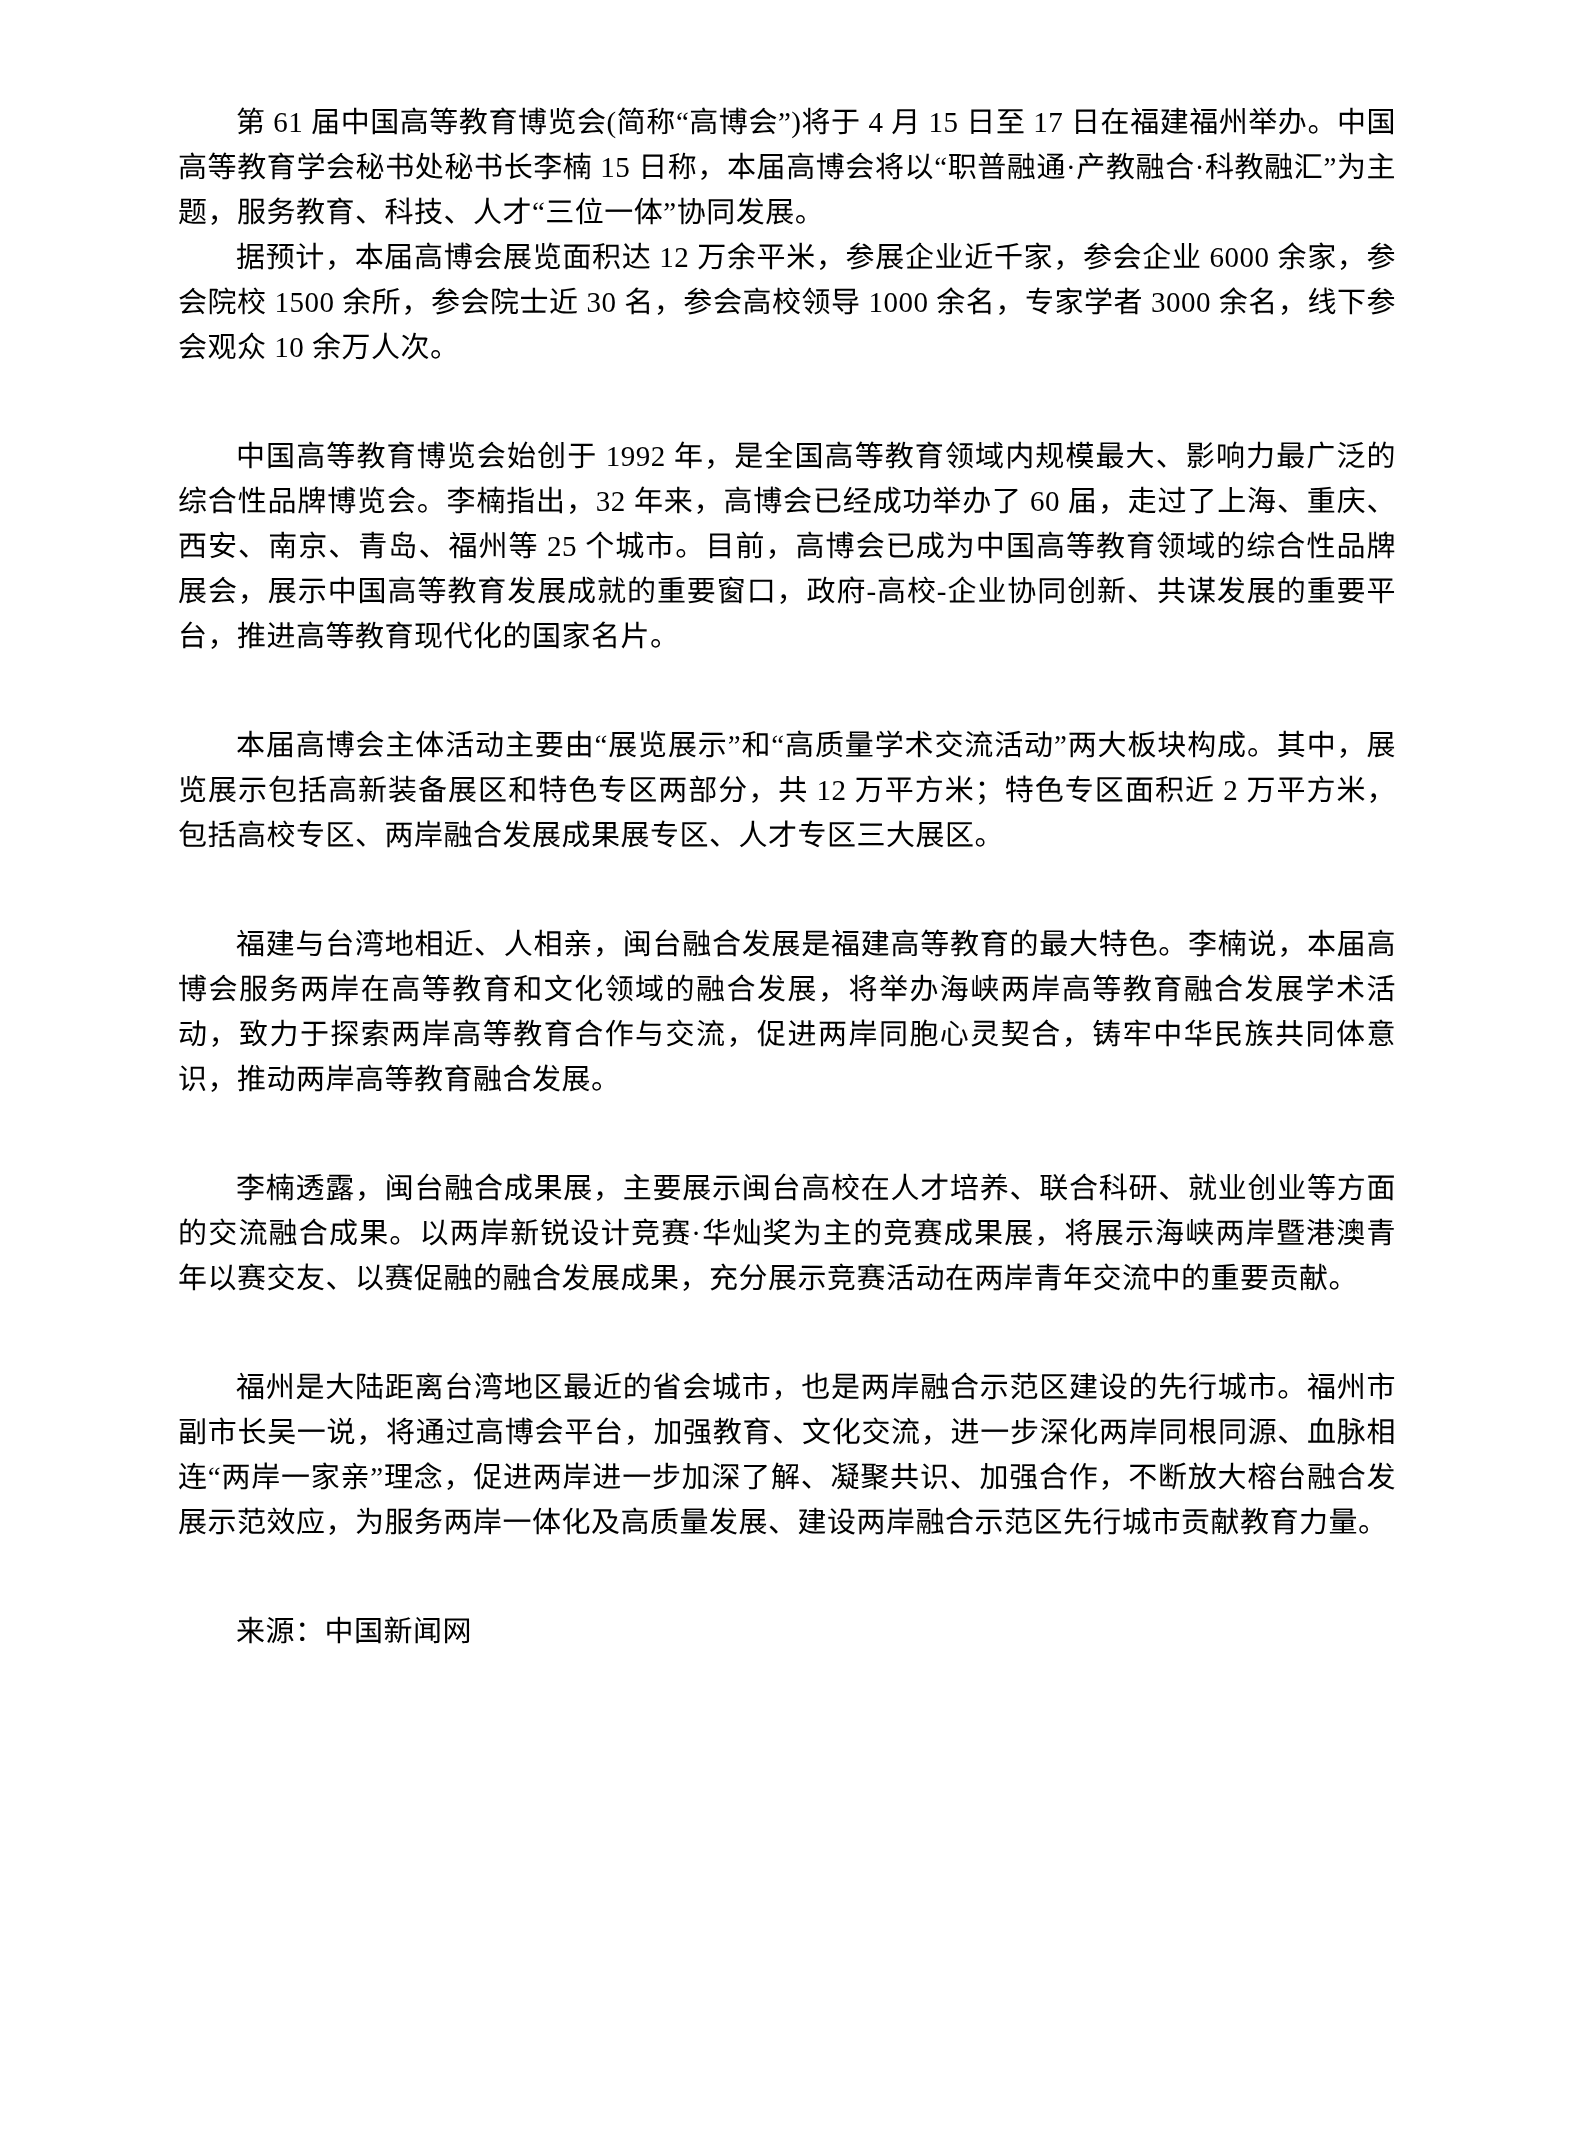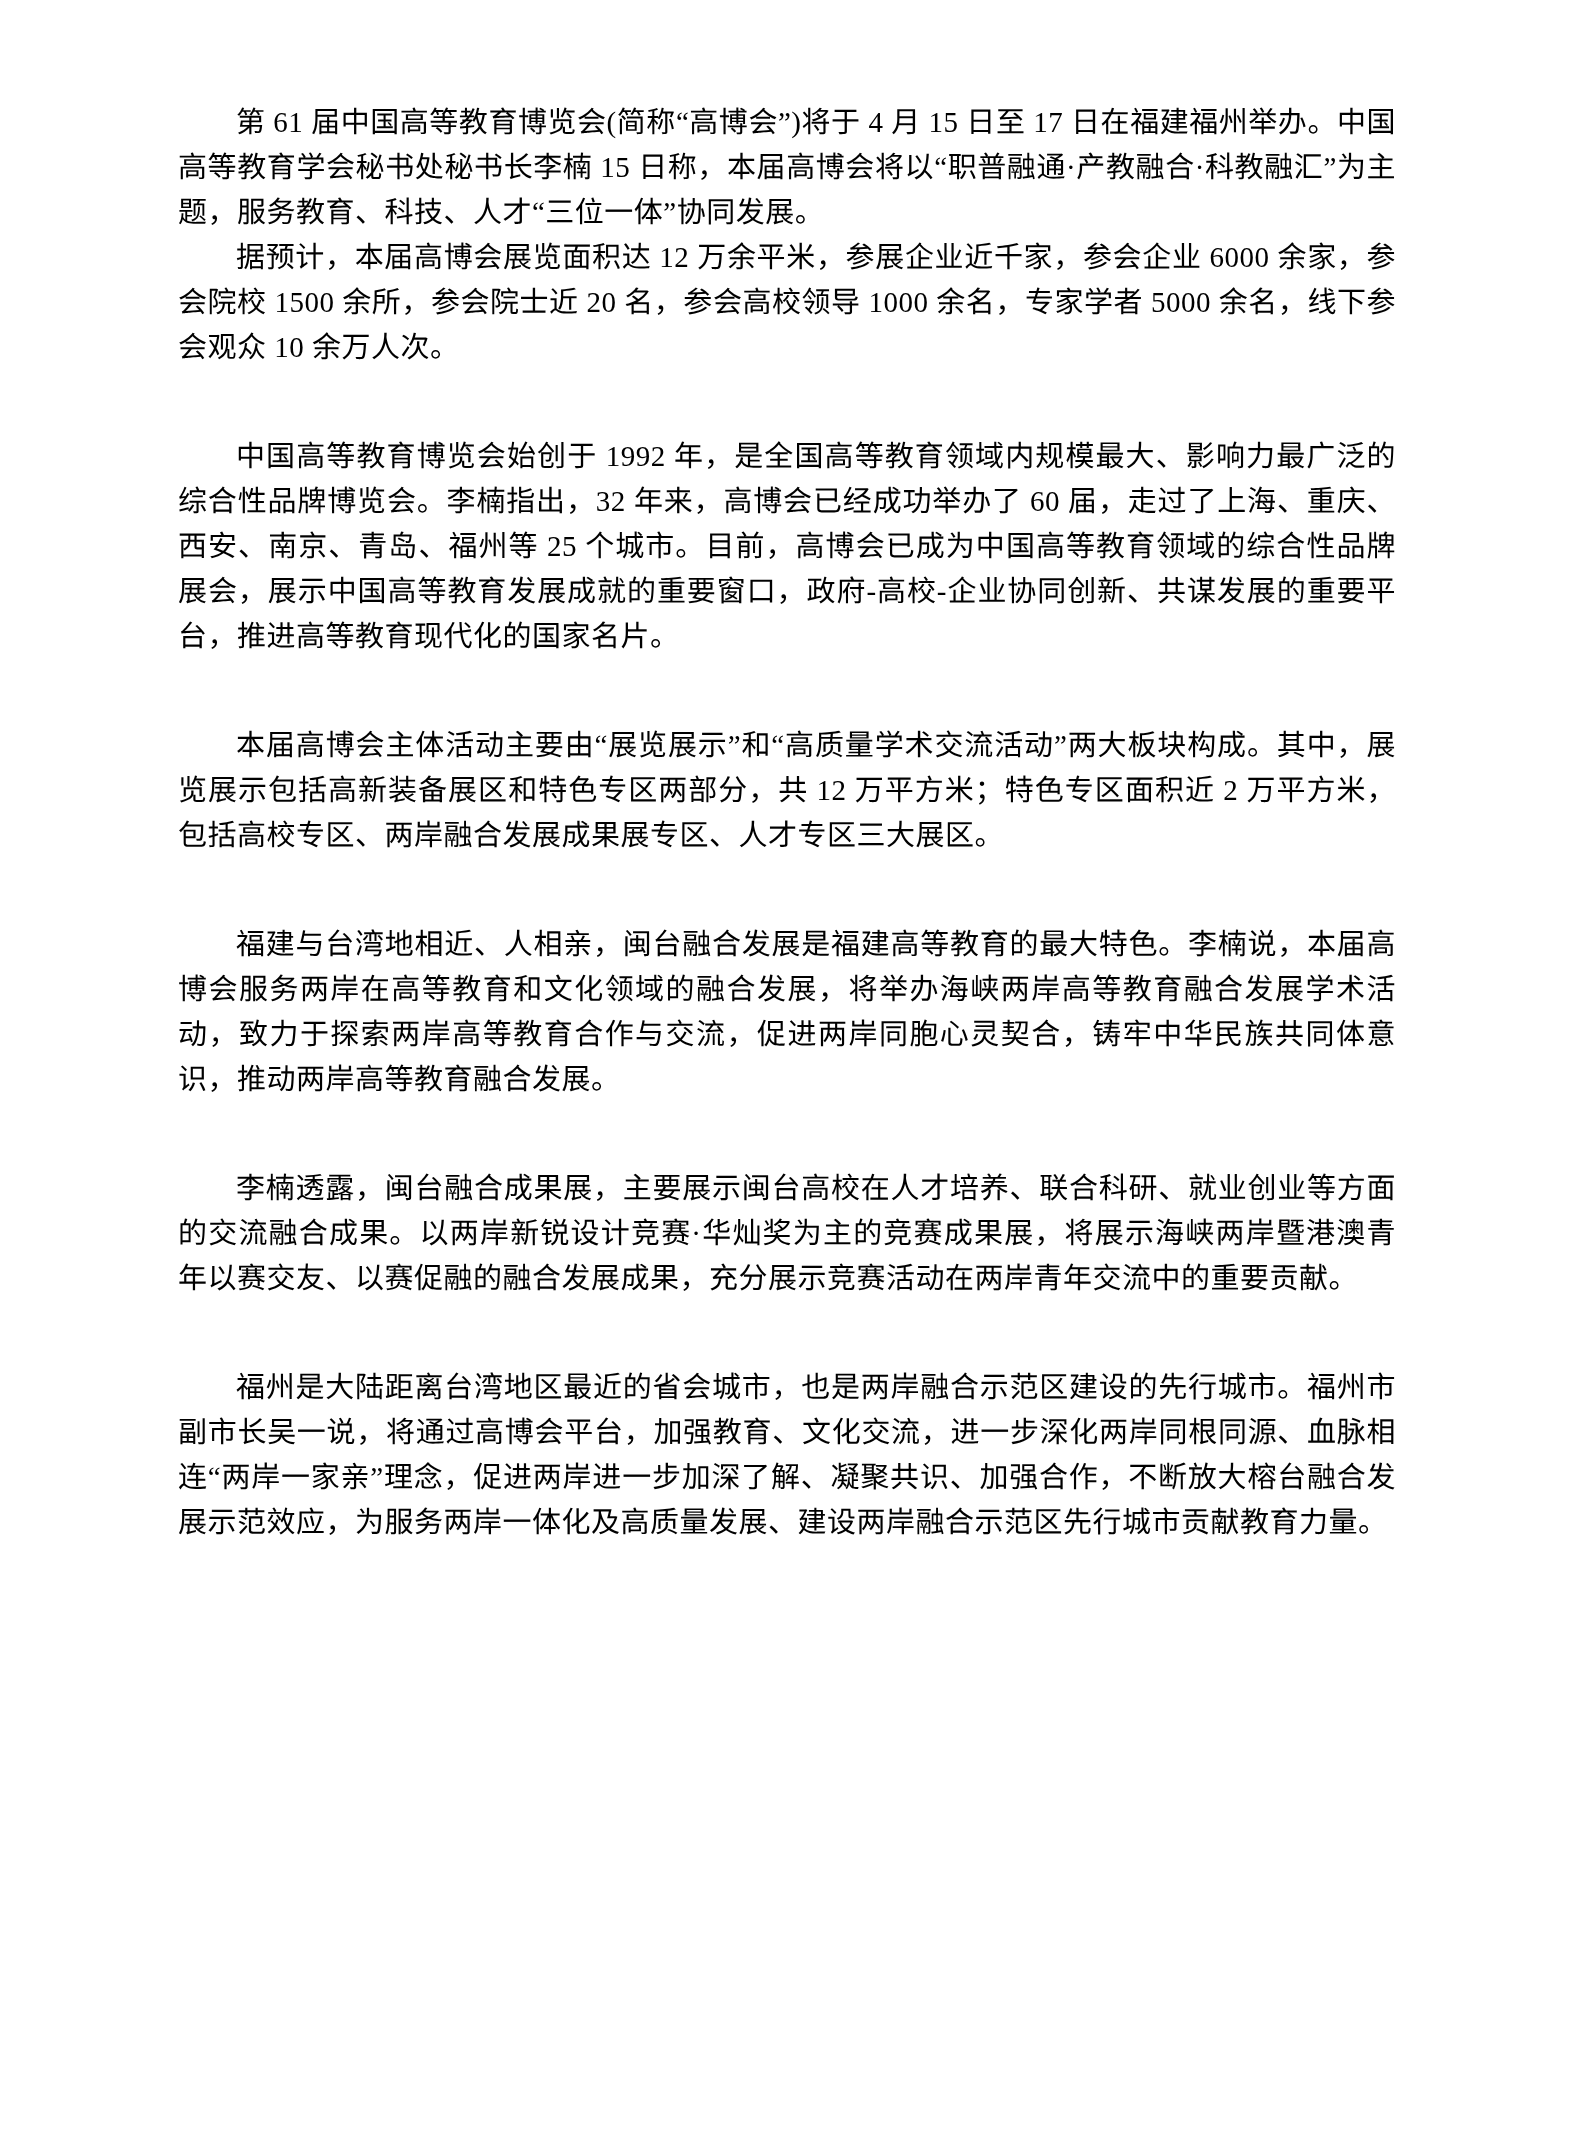--- a/index.html
+++ b/index.html
@@ -35,20 +35,21 @@
   .doc p.gap {
     margin-top: 64px;
   }
 </style>
 </head>
 <body>
 
 <div class="page">
   <div class="doc">
     <p>第 61 届中国高等教育博览会(简称“高博会”)将于 4 月 15 日至 17 日在福建福州举办。中国高等教育学会秘书处秘书长李楠 15 日称，本届高博会将以“职普融通·产教融合·科教融汇”为主题，服务教育、科技、人才“三位一体”协同发展。</p>
-    <p>据预计，本届高博会展览面积达 12 万余平米，参展企业近千家，参会企业 6000 余家，参会院校 1500 余所，参会院士近 20 名，参会高校领导 1000 余名，专家学者 5000 余名，线下参会观众 10 余万人次。</p>
+    <p>据预计，本届高博会展览面积达 12 万余平米，参展企业近千家，参会企业 6000 余家，参会院校 1500 余所，参会院士近 30 名，参会高校领导 1000 余名，专家学者 3000 余名，线下参会观众 10 余万人次。</p>
     <p class="gap">中国高等教育博览会始创于 1992 年，是全国高等教育领域内规模最大、影响力最广泛的综合性品牌博览会。李楠指出，32 年来，高博会已经成功举办了 60 届，走过了上海、重庆、西安、南京、青岛、福州等 25 个城市。目前，高博会已成为中国高等教育领域的综合性品牌展会，展示中国高等教育发展成就的重要窗口，政府-高校-企业协同创新、共谋发展的重要平台，推进高等教育现代化的国家名片。</p>
     <p class="gap">本届高博会主体活动主要由“展览展示”和“高质量学术交流活动”两大板块构成。其中，展览展示包括高新装备展区和特色专区两部分，共 12 万平方米；特色专区面积近 2 万平方米，包括高校专区、两岸融合发展成果展专区、人才专区三大展区。</p>
     <p class="gap">福建与台湾地相近、人相亲，闽台融合发展是福建高等教育的最大特色。李楠说，本届高博会服务两岸在高等教育和文化领域的融合发展，将举办海峡两岸高等教育融合发展学术活动，致力于探索两岸高等教育合作与交流，促进两岸同胞心灵契合，铸牢中华民族共同体意识，推动两岸高等教育融合发展。</p>
     <p class="gap">李楠透露，闽台融合成果展，主要展示闽台高校在人才培养、联合科研、就业创业等方面的交流融合成果。以两岸新锐设计竞赛·华灿奖为主的竞赛成果展，将展示海峡两岸暨港澳青年以赛交友、以赛促融的融合发展成果，充分展示竞赛活动在两岸青年交流中的重要贡献。</p>
     <p class="gap">福州是大陆距离台湾地区最近的省会城市，也是两岸融合示范区建设的先行城市。福州市副市长吴一说，将通过高博会平台，加强教育、文化交流，进一步深化两岸同根同源、血脉相连“两岸一家亲”理念，促进两岸进一步加深了解、凝聚共识、加强合作，不断放大榕台融合发展示范效应，为服务两岸一体化及高质量发展、建设两岸融合示范区先行城市贡献教育力量。</p>
+    <p class="gap">来源：中国新闻网</p>
   </div>
 </div>
 
 </body></html>

